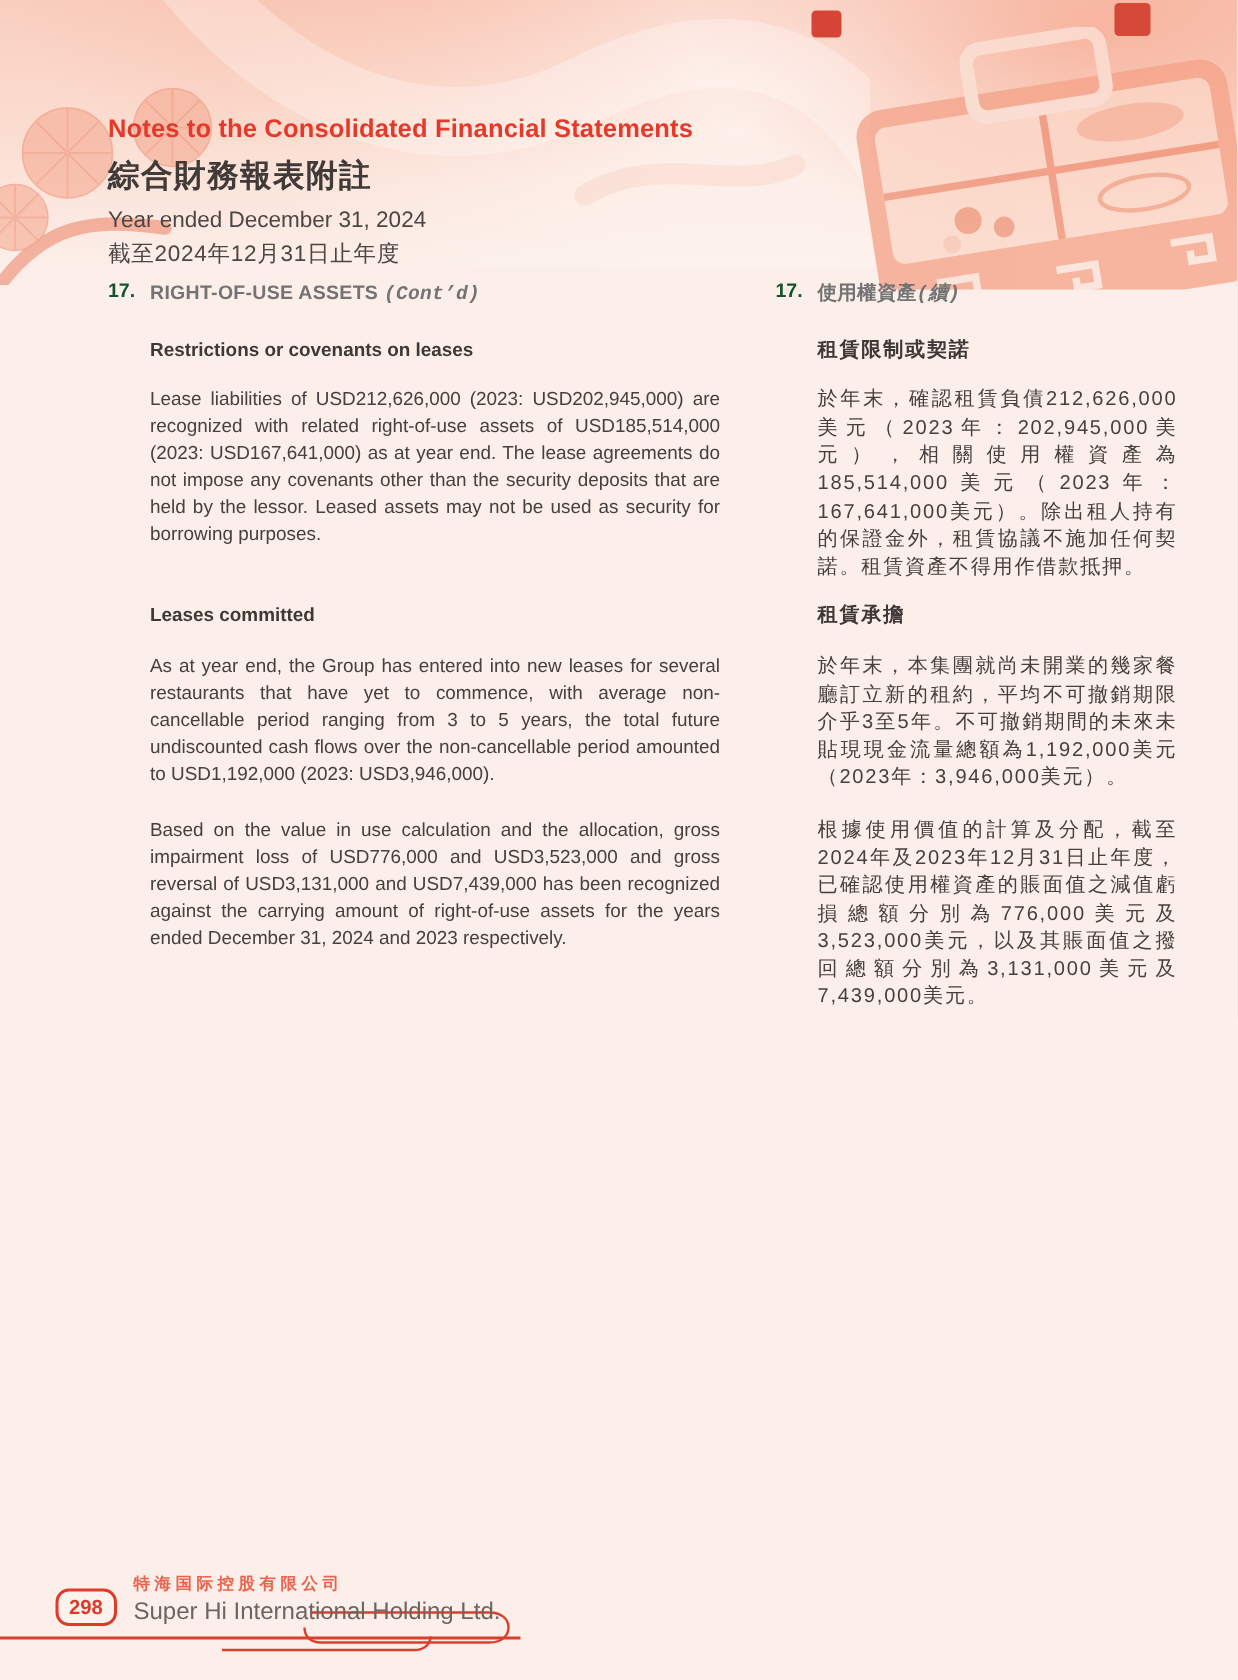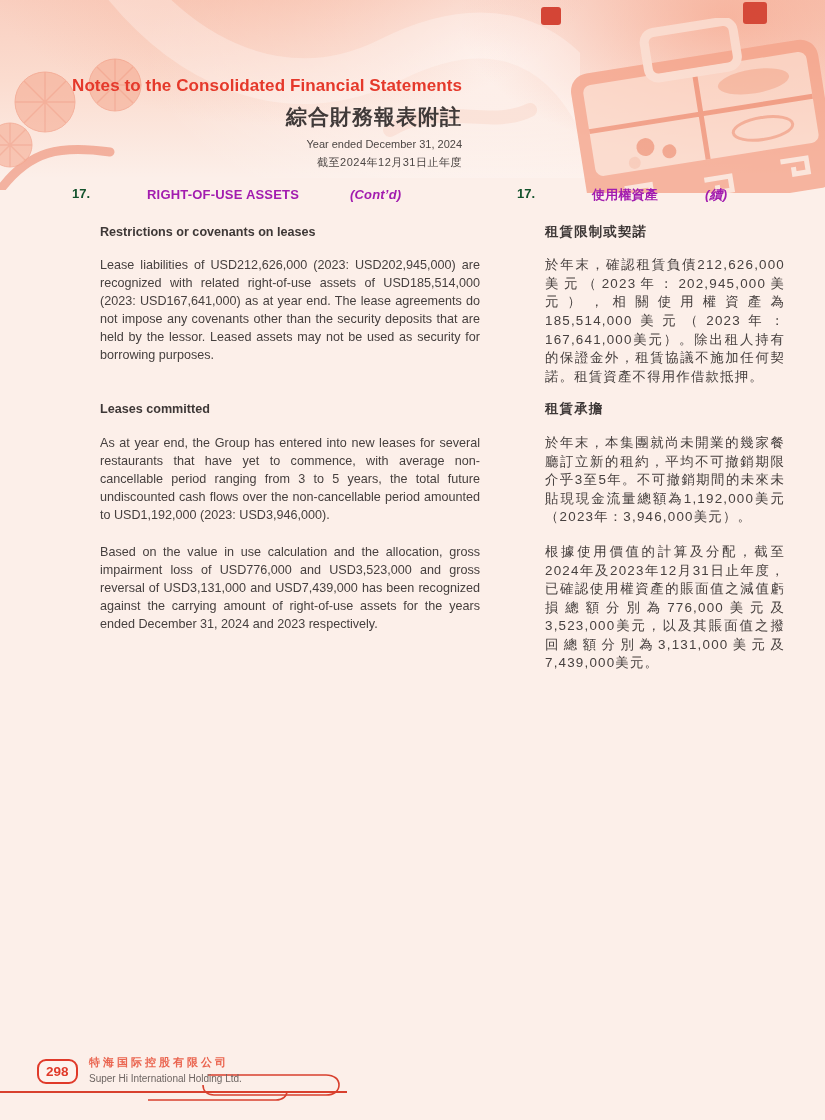--- a/index.html
+++ b/index.html
@@ -20,56 +20,56 @@
       radial-gradient(500px 260px at 60% 30%, rgba(255,255,255,.65), rgba(255,255,255,0) 70%),
       linear-gradient(180deg, #f9cfc0 0%, #fbdccf 45%, #fcefe9 100%);
   }
   .banner svg { position:absolute; }
   .deco-swirl { left:60px; top:-20px; opacity:.55; }
   .deco-pine  { left:-10px; top:40px;  opacity:.75; }
   .deco-box   { right:-40px; top:18px; opacity:.85; }
   .deco-sq1   { left:540px; top:6px; }
   .deco-sq2   { left:742px; top:2px; }
 
-  .header-text { position:absolute; left:72px; top:76px;text-align:right; }
+  .header-text { position:absolute; left:72px; top:76px; }
   .title-en { color:#e5392b; font-size:17px; font-weight:bold; letter-spacing:.1px; }
   .title-zh { color:#403a39; font-size:21px; font-weight:bold; margin-top:7px; letter-spacing:1px; }
-  .period   { color:#4c4644; font-size:11px; margin-top:7px; }
+  .period   { color:#4c4644; font-size:15px; margin-top:7px; }
   .period.zh{ margin-top:5px; letter-spacing:.5px; }
 
   
   .content { position:absolute; left:72px; top:186px; width:713px; }
   .row { display:grid; grid-template-columns:28px 380px 37px 28px 240px; align-items:start; }
   .cell-num  { font-weight:bold; }
   .cell-en   { color:#46403f; font-size:12.6px; line-height:18px; text-align:justify; }
   .cell-zh   { color:#46403f; font-size:13.4px; line-height:18.6px; text-align:justify; letter-spacing:1.2px; }
-  .sec-head  { color:#a21caf; font-weight:bold; font-size:13px; letter-spacing:.2px;margin-left:47px; }
+  .sec-head  { color:#737373; font-weight:bold; font-size:13px; letter-spacing:.2px; }
   .cell-num  { color:#14532d; font-size:13px; }
-  .italic    { font-style:italic; }
+  .italic    { font-style:italic;font-family:Liberation Mono, monospace; }
   .sub-head  { font-weight:bold; color:#3e3837; }
   .row-sub0  { margin-top:18px; }
   .row-para0 { margin-top:15px; }
   .row-sub1  { margin-top:14px; }
   .row-para1 { margin-top:15px; }
   .row-para2 { margin-top:16px; }
   .row-para3 { margin-top:17px; }
 
   
   .footer { position:absolute; left:0; bottom:0; width:825px; height:75px;padding-left:21px; }
   .footer-rule { position:absolute; left:0; bottom:27px; width:347px; height:1.6px; background:#d8402e; }
   .footer-cloud { position:absolute; left:148px; bottom:18px; }
   .page-badge {
     position:absolute; left:37px; bottom:36px;
     border:2.2px solid #e03a2a; border-radius:9px;
     color:#e03a2a; font-weight:bold; font-size:13.5px;
     padding:3px 7px 3px; background:rgba(255,255,255,.25);
   }
   .company { position:absolute; left:89px; bottom:36px; }
   .company-zh { color:#ea6550; font-size:11px; font-weight:bold; letter-spacing:3px; }
-  .company-en { color:#6d6562; font-size:10px; margin-top:3px; }
+  .company-en { color:#6d6562; font-size:16px; margin-top:3px; }
 </style>
 </head>
 <body>
 
 <div class="page">
 
   <div class="banner">
 
     <svg class="deco-swirl" width="520" height="190" viewBox="0 0 520 190" fill="none">
       <path d="M40 -30 C 120 90, 230 130, 330 80 S 500 60, 540 140" stroke="#ffffff" stroke-width="46" stroke-linecap="round" opacity=".5"></path>

